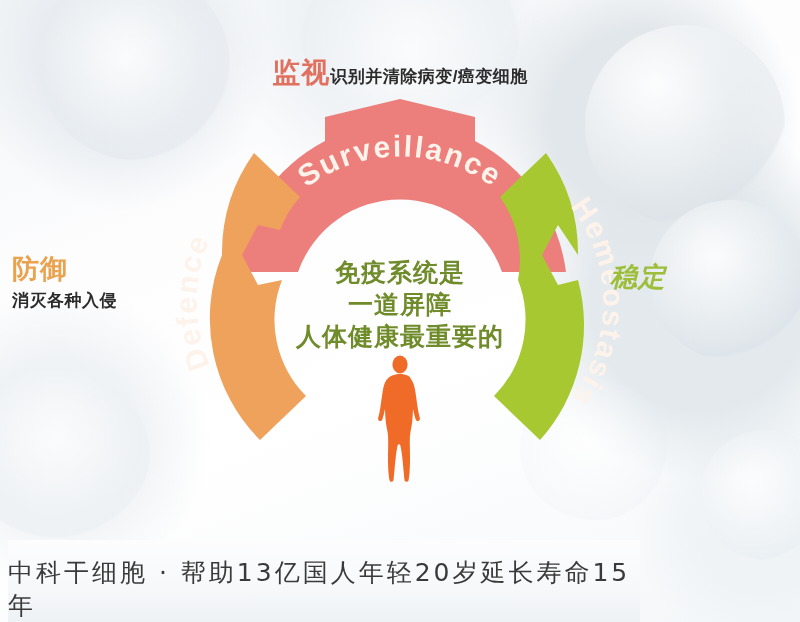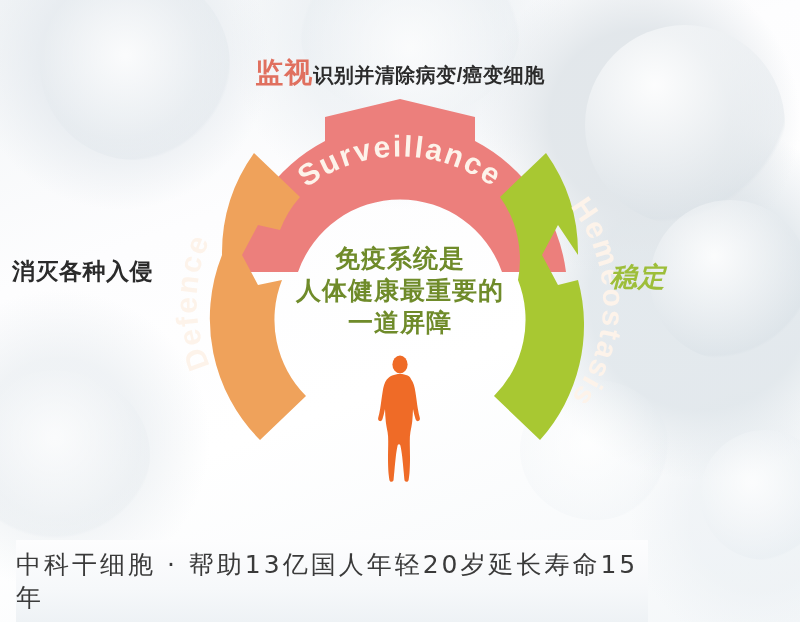--- a/index.html
+++ b/index.html
@@ -53,39 +53,39 @@
     position: absolute;
   }
   .anno-title {
     font-size: 27px;
     font-weight: bold;
     letter-spacing: 1px;
     line-height: 1.1;
     margin-bottom: 4px;
   }
   .anno-body {
-    font-size: 23px;
+    font-size: 17px;
     font-weight: bold;
     color: #2b2b2b;
     line-height: 1.45;
     letter-spacing: 0.5px;
   }
 
   #anno-top {
     top: 58px;
     left: 0;
     width: 800px;
     text-align: center;
     display: flex;
     align-items: baseline;
     justify-content: center;
     gap: 0;
   }
   #anno-top .anno-title { color: #e0705f; margin-bottom: 0; font-size: 28px; }
-  #anno-top .anno-body { font-size: 20px; }
+  #anno-top .anno-body { font-size: 17px; }
 
   #anno-left {
     top: 255px;
     left: 12px;
     width: 175px;
     text-align: left;
   }
   #anno-left .anno-title { color: #eaa24e; }
 
   #anno-right {
@@ -94,21 +94,21 @@
     width: 180px;
     text-align: left;
     font-style: italic;
   }
   #anno-right .anno-title { color: #9dbe3a; }
 
   
   #center-text {
     position: absolute;
     left: 255px;
-    top: 242px;
+    top: 256px;
     width: 290px;
     text-align: center;
     font-size: 25px;
     font-weight: bold;
     line-height: 1.28;
     color: #6f8b2a;
     letter-spacing: 1px;
   }
 
   
@@ -116,26 +116,26 @@
     position: absolute;
     left: 368px;
     top: 355px;
     width: 64px;
     height: 130px;
   }
 
   
   #banner {
     position: absolute;
-    left: 16px;
+    left: 8px;
     bottom: 0;
     width: 632px;
     height: 82px;
     display: flex;
-    align-items: center;
+    align-items: flex-end;
     justify-content: center;
     background: linear-gradient(180deg, #fdfdfe 0%, #f6f8fa 60%, #eef2f5 100%);
   }
   #banner-text {
     font-size: 25px;
     color: #3a3a3a;
     letter-spacing: 3px;
     font-family: "DejaVu Sans", sans-serif;
   }
   .curved-label {
@@ -220,31 +220,32 @@
         </text>
       </g>
     </svg>
 
     <div class="anno" id="anno-top">
       <div class="anno-title">监视</div>
       <div class="anno-body">识别并清除病变/癌变细胞</div>
     </div>
 
     <div class="anno" id="anno-left">
+      <div class="anno-title">防御</div>
       <div class="anno-body">消灭各种入侵</div>
     </div>
 
     <div class="anno" id="anno-right">
       <div class="anno-title">稳定</div>
     </div>
 
     <div id="center-text">
       <div>免疫系统是</div>
+      <div>一道屏障</div>
       <div>人体健康最重要的</div>
-      <div>一道屏障</div>
     </div>
 
     <svg id="human" viewBox="0 0 64 130">
       <g fill="#ef6b27">
         <ellipse cx="32" cy="9.5" rx="7.6" ry="9"></ellipse>
         <path d="M32 19
                  c -6 0 -10.5 2.2 -13.2 5.6
                  c -2.4 3 -3.4 7.4 -4.2 12.4
                  c -0.9 5.6 -1.6 11.6 -2.4 16.6
                  c -0.5 3.2 -1.2 6.4 -2 9.2

